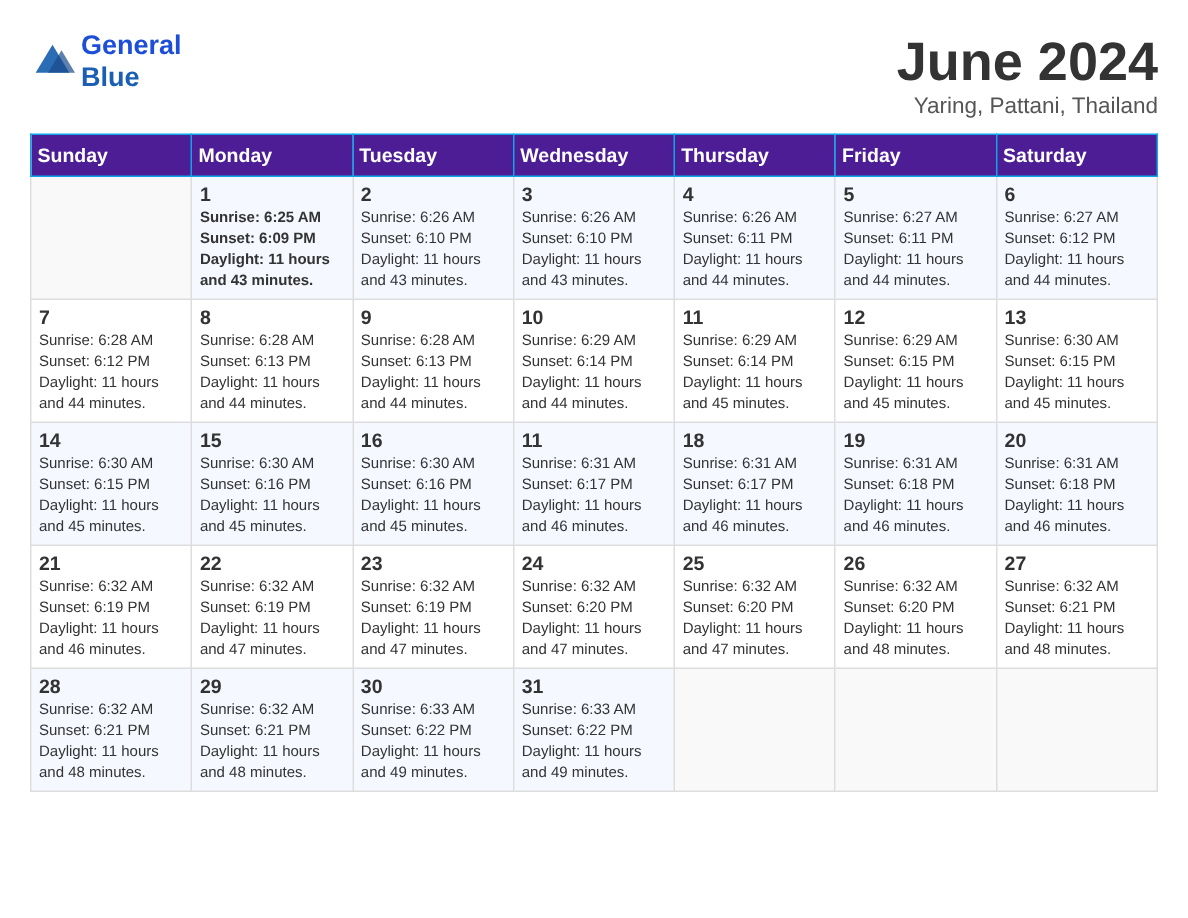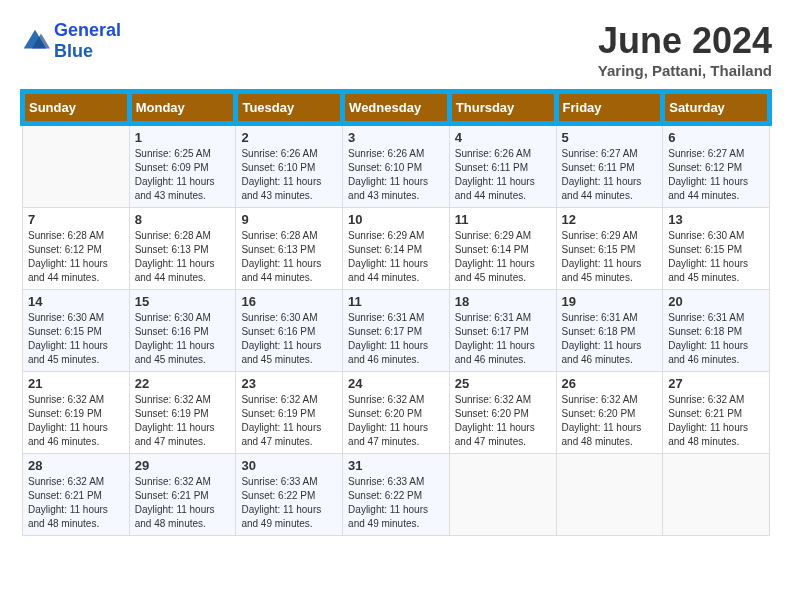--- a/index.html
+++ b/index.html
@@ -39,35 +39,34 @@
       text-align: right;
     }
     .month-title {
       font-size: 36px;
       font-weight: bold;
       color: #333;
     }
     .location-title {
       font-size: 15px;
       color: #555;
-      font-weight: bold;
     }
     table {
       width: 100%;
       border-collapse: collapse;
       font-size: 11px;
     }
     thead tr th {
-      background-color: #a16207;
+      background-color: #4c1d95;
       color: #fff;
       padding: 6px 4px;
       text-align: left;
       font-size: 13px;
       font-weight: bold;
-      border: 5px solid #0ea5e9;
+      border: 1px solid #0ea5e9;
     }
     tbody tr td {
       vertical-align: top;
       padding: 4px 5px;
       border: 1px solid #ddd;
       min-height: 80px;
       height: 80px;
       color: #333;
       width: calc(100% / 7);
     }
@@ -122,21 +121,21 @@
         <th>Thursday</th>
         <th>Friday</th>
         <th>Saturday</th>
       </tr>
   </thead>
   <tbody id="calendar-body">
   <tr>
         <td class="empty-cell"></td>
         <td>
           <span class="day-number">1</span>
-          <div class="day-info" style="white-space: pre-line;">Sunrise: 6:25 AM
+          <div class="day-info" style="white-space: pre-line; font-weight: bold;">Sunrise: 6:25 AM
 Sunset: 6:09 PM
 Daylight: 11 hours
 and 43 minutes.</div>
         </td>
         <td>
           <span class="day-number">2</span>
           <div class="day-info" style="white-space: pre-line;">Sunrise: 6:26 AM
 Sunset: 6:10 PM
 Daylight: 11 hours
 and 43 minutes.</div>

